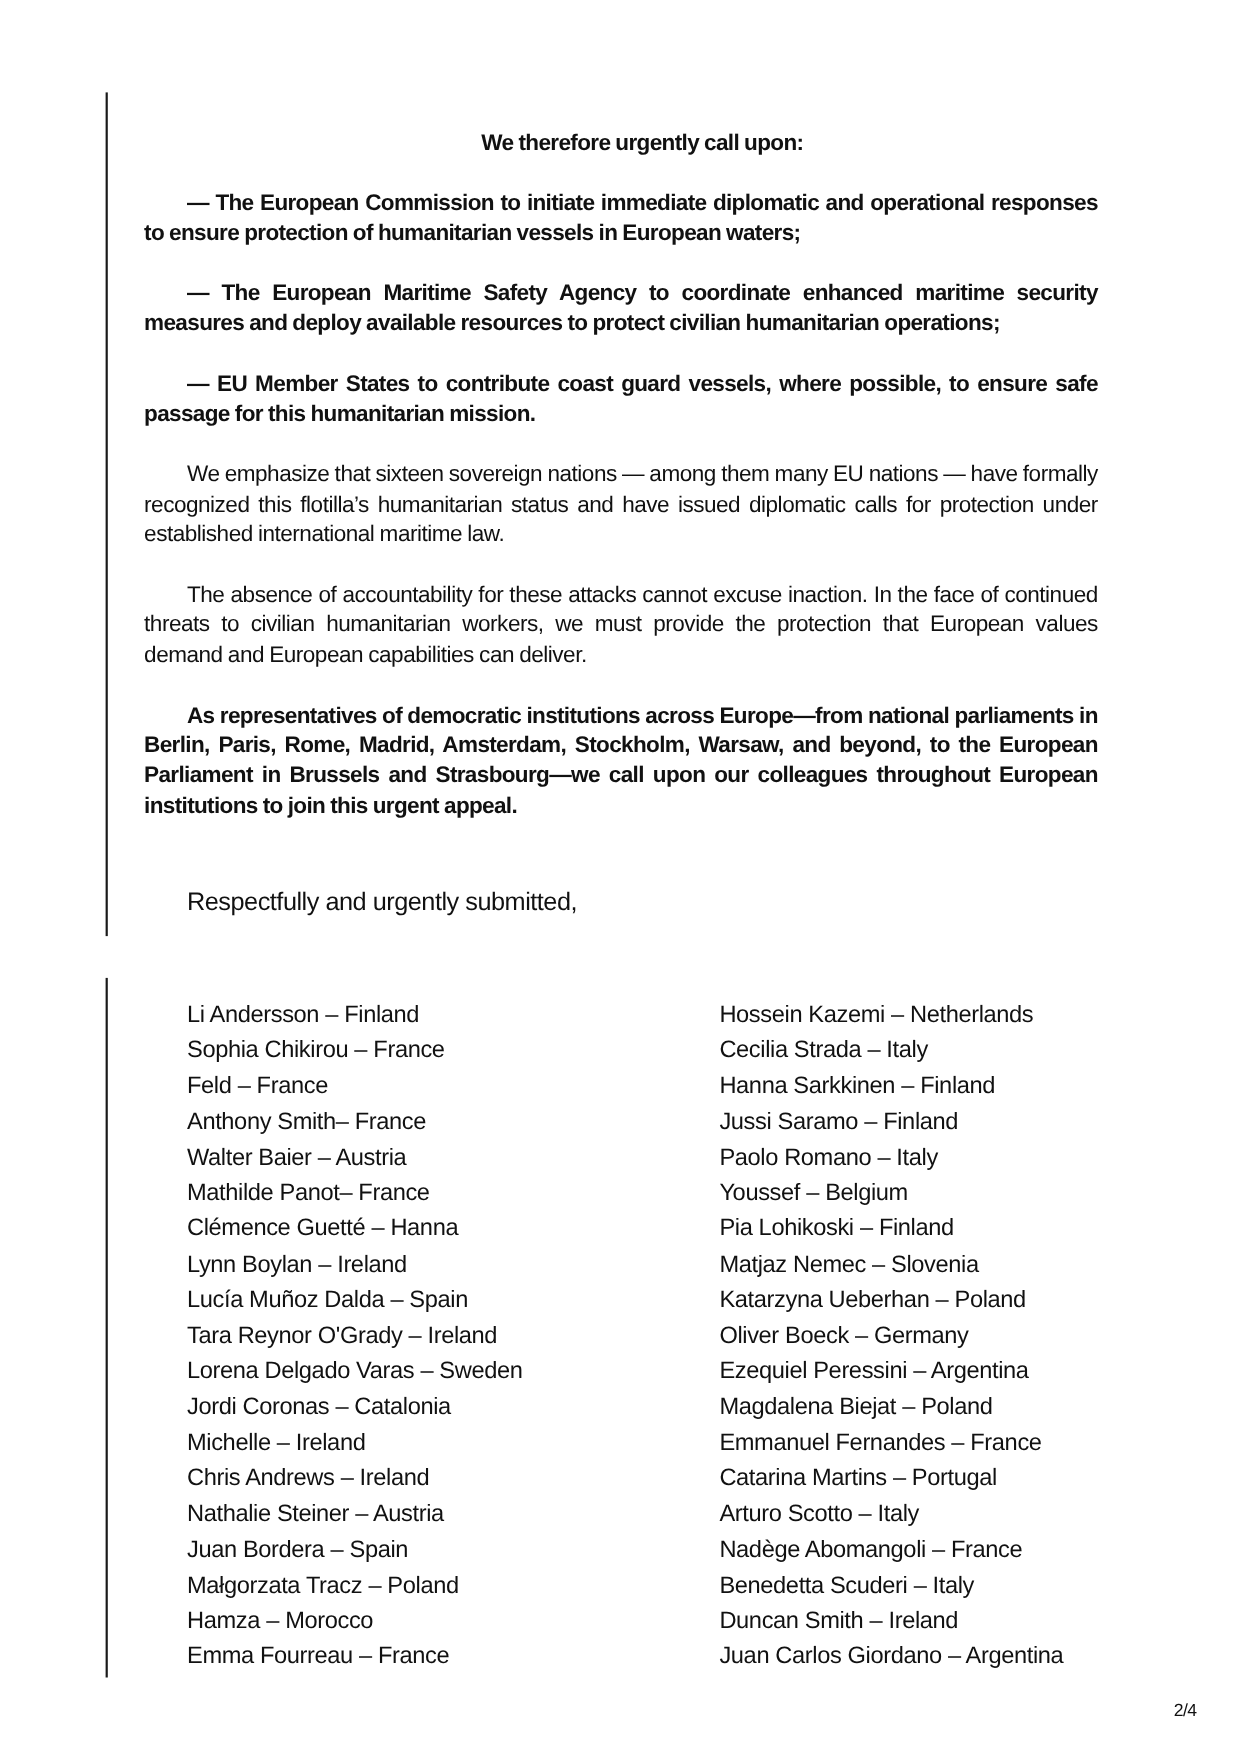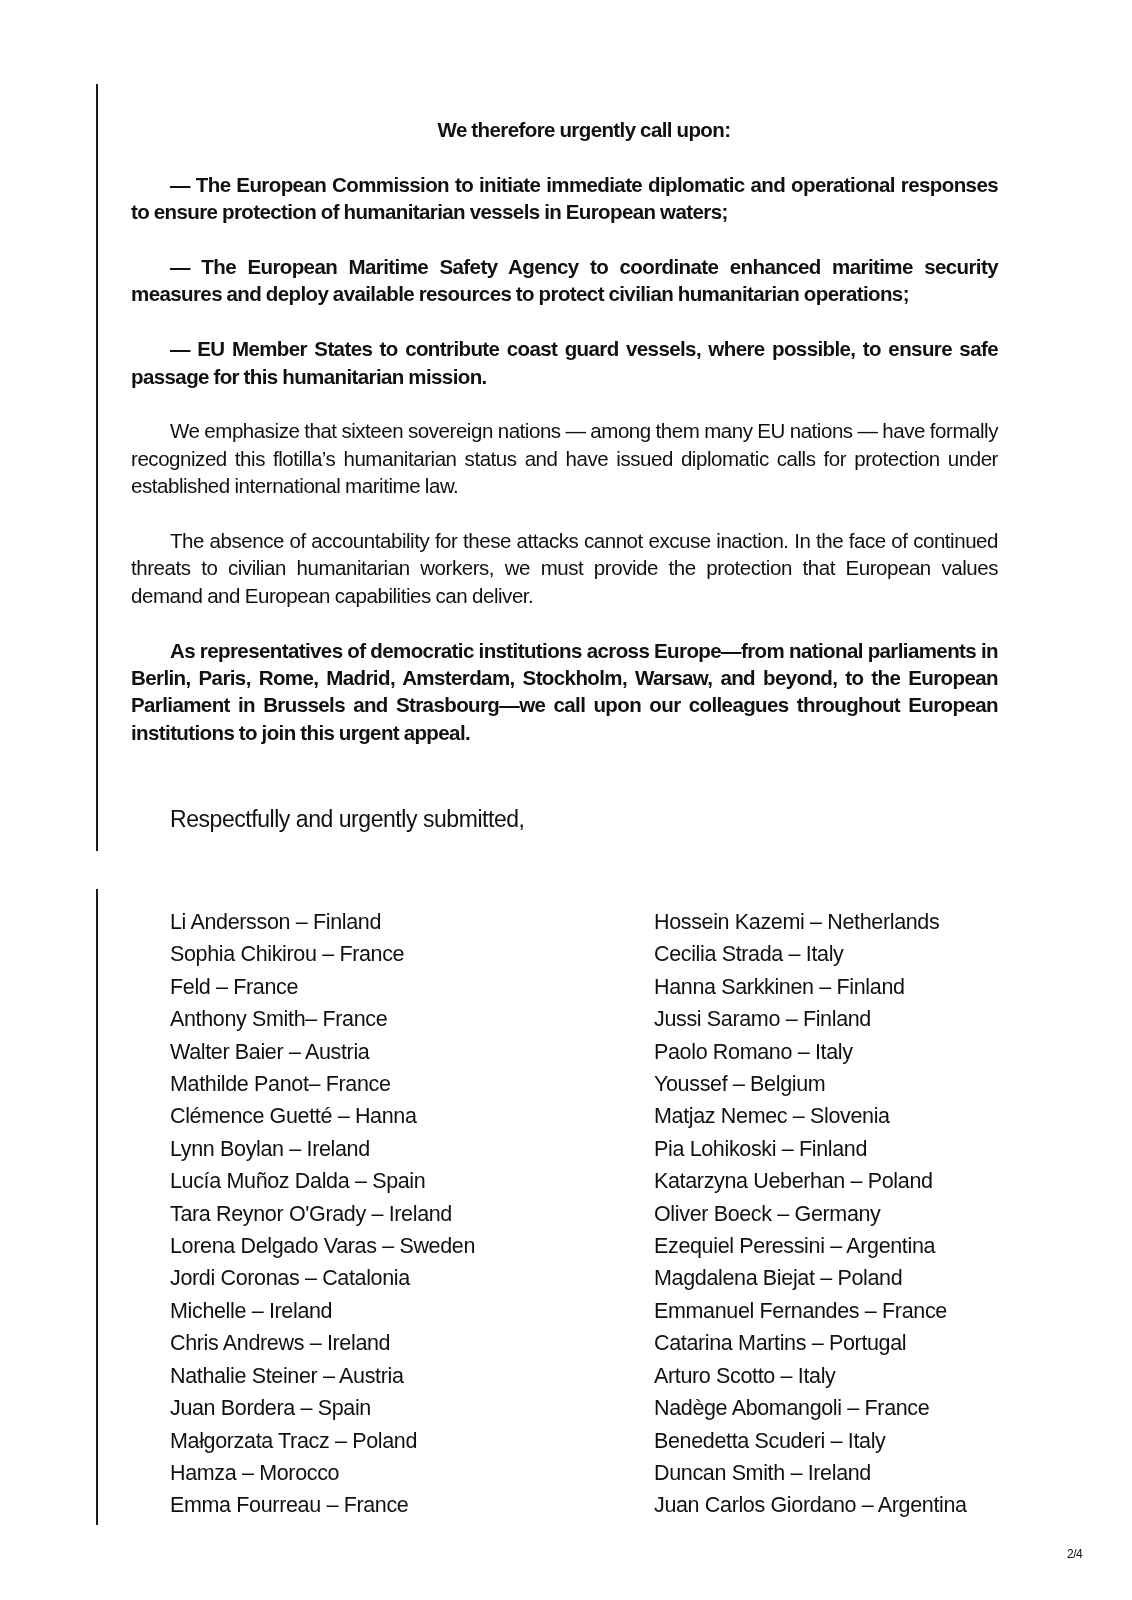--- a/index.html
+++ b/index.html
@@ -78,21 +78,21 @@
       letter-spacing: -0.35px;
     }
     .sig-col.left { left: 170px; }
     .sig-col.right { left: 654px; }
     .sig-col li { white-space: nowrap; }
 
     .page-number {
       position: absolute;
       left: 1067px;
       top: 1547px;
-      font-size: 12px;
+      font-size: 16px;
       letter-spacing: -0.5px;
     }
   </style>
 </head>
 <body>
 
 <div class="vbar top"></div>
 <div class="vbar bottom"></div>
 
 <div class="body-text">
@@ -129,22 +129,22 @@
     <li>Hamza – Morocco</li>
     <li>Emma Fourreau – France</li>
   </ul>
   <ul class="sig-col right">
     <li>Hossein Kazemi – Netherlands</li>
     <li>Cecilia Strada – Italy</li>
     <li>Hanna Sarkkinen – Finland</li>
     <li>Jussi Saramo – Finland</li>
     <li>Paolo Romano – Italy</li>
     <li>Youssef – Belgium</li>
+    <li>Pia Lohikoski – Finland</li>
     <li>Matjaz Nemec – Slovenia</li>
-    <li>Pia Lohikoski – Finland</li>
     <li>Katarzyna Ueberhan – Poland</li>
     <li>Oliver Boeck – Germany</li>
     <li>Ezequiel Peressini – Argentina</li>
     <li>Magdalena Biejat – Poland</li>
     <li>Emmanuel Fernandes – France</li>
     <li>Catarina Martins – Portugal</li>
     <li>Arturo Scotto – Italy</li>
     <li>Nadège Abomangoli – France</li>
     <li>Benedetta Scuderi – Italy</li>
     <li>Duncan Smith – Ireland</li>

